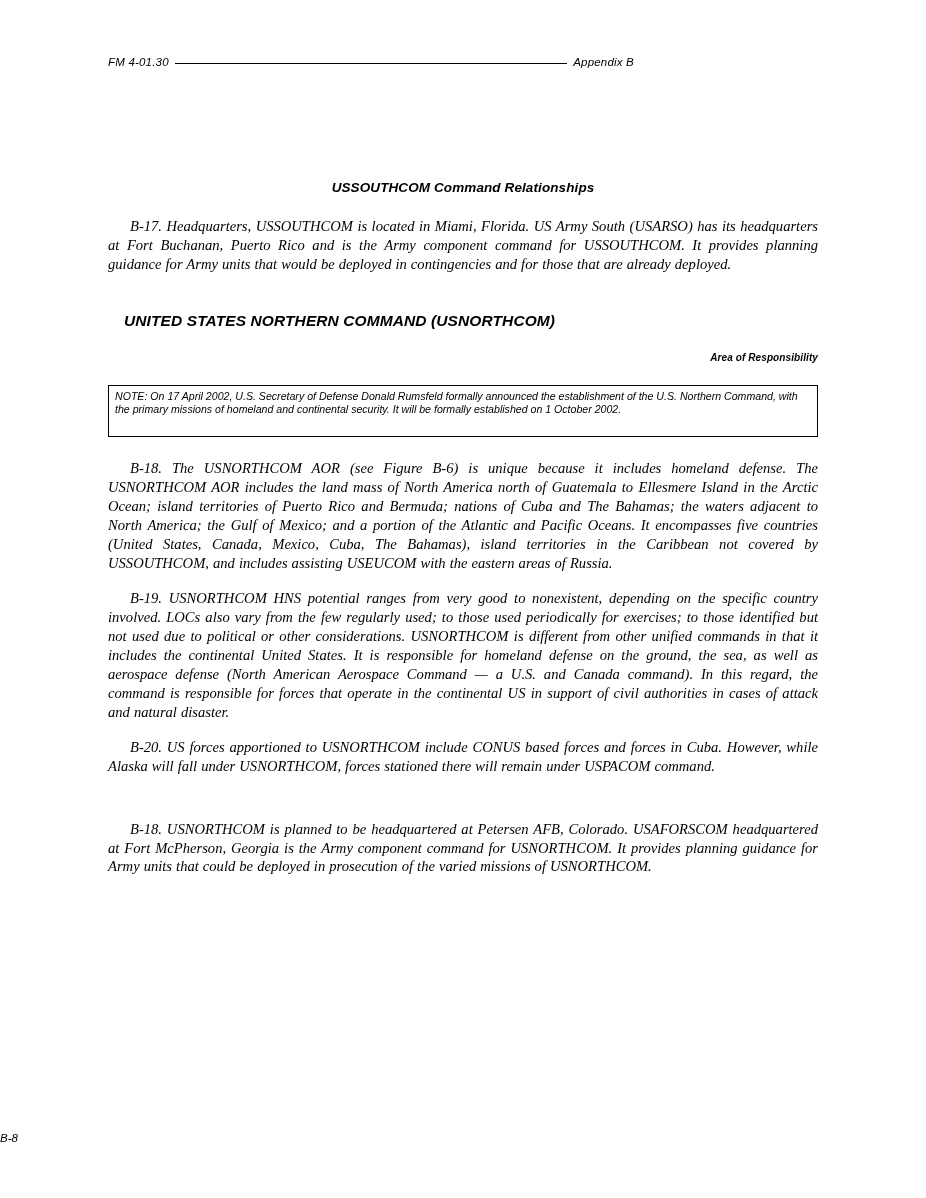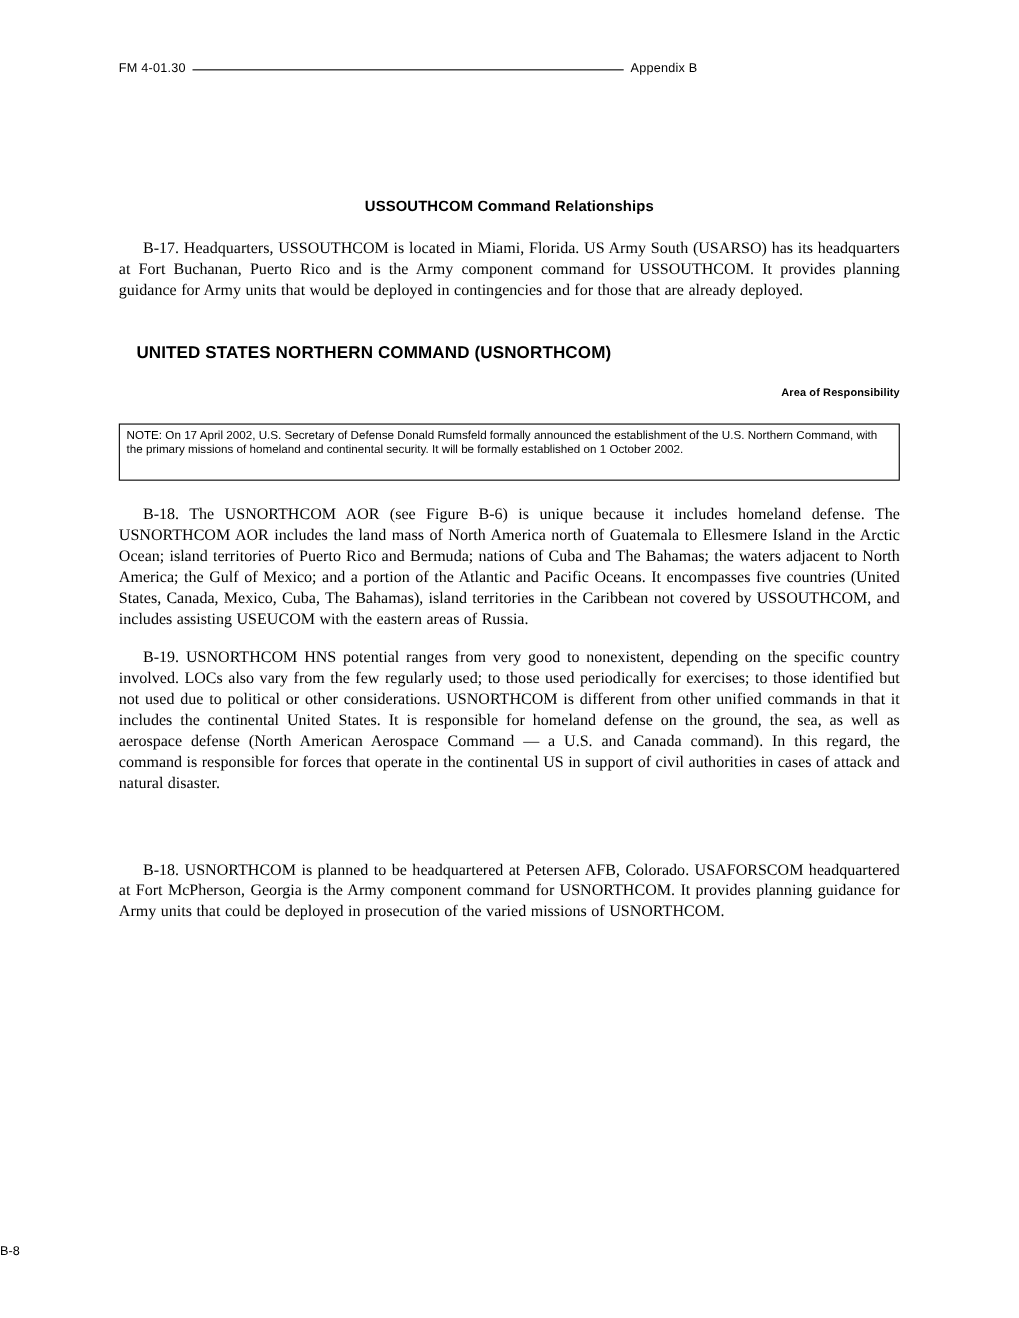--- a/index.html
+++ b/index.html
@@ -13,20 +13,21 @@
     font-family: "Liberation Serif", serif;
     color: #000000;
     position: relative;
     overflow: hidden;
   }
   .page {
     position: relative;
     width: 742px;
     height: 1198px;
     box-sizing: border-box;
+    font-style: italic;
   }
 
   
   .header {
     position: absolute;
     top: 48px;
     left: 108px;
     right: 108px;
     height: 20px;
     display: flex;
@@ -160,20 +161,21 @@
     <div class="spacer-m"></div>
 
     <p class="para indent-2">B-18.  The USNORTHCOM AOR (see Figure B-6) is unique because it includes homeland defense.  The USNORTHCOM AOR includes the land mass of North America north of Guatemala to Ellesmere Island in the Arctic Ocean; island territories of Puerto Rico and Bermuda; nations of Cuba and The Bahamas; the waters adjacent to North America; the Gulf of Mexico; and a portion of the Atlantic and Pacific Oceans.  It encompasses five countries (United States, Canada, Mexico, Cuba, The Bahamas), island territories in the Caribbean not covered by USSOUTHCOM, and includes assisting USEUCOM with the eastern areas of Russia.</p>
 
     <div class="spacer-s"></div>
 
     <p class="para indent-2">B-19.  USNORTHCOM HNS potential ranges from very good to nonexistent, depending on the specific country involved.  LOCs also vary from the few regularly used; to those used periodically for exercises; to those identified but not used due to political or other considerations.  USNORTHCOM is different from other unified commands in that it includes the continental United States.  It is responsible for homeland defense on the ground, the sea, as well as aerospace defense (North American Aerospace Command — a U.S. and Canada command).  In this regard, the command is responsible for forces that operate in the continental US in support of civil authorities in cases of attack and natural disaster.</p>
 
     <div class="spacer-s"></div>
 
+    <p class="para indent-2">B-20.  US forces apportioned to USNORTHCOM include CONUS based forces and forces in Cuba.  However, while Alaska will fall under USNORTHCOM, forces stationed there will remain under USPACOM command.</p>
 
     <div class="spacer-m"></div>
 
 
     <div class="spacer-m"></div>
 
     <p class="para indent-2">B-18.    USNORTHCOM is planned to be headquartered at Petersen AFB, Colorado.  USAFORSCOM headquartered at Fort McPherson, Georgia is the Army component command for USNORTHCOM.   It provides planning guidance for Army units that could be deployed in prosecution of the varied missions of USNORTHCOM.</p>
 
   </div>
 

